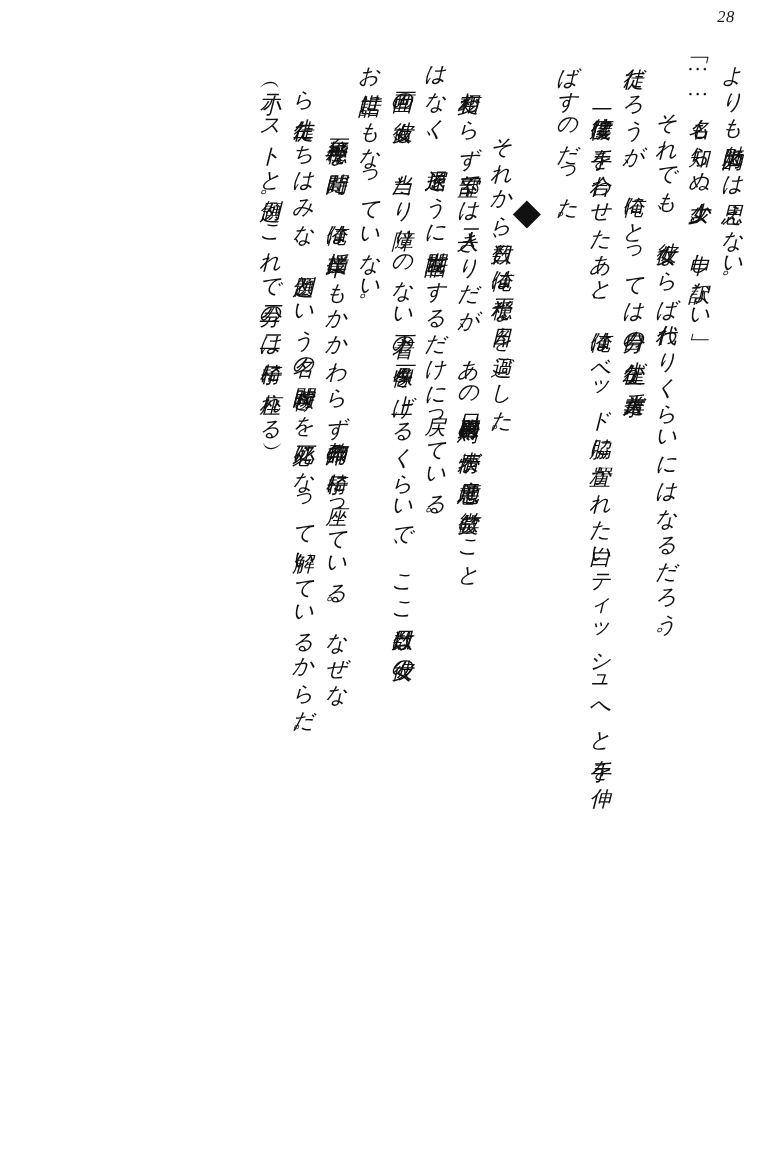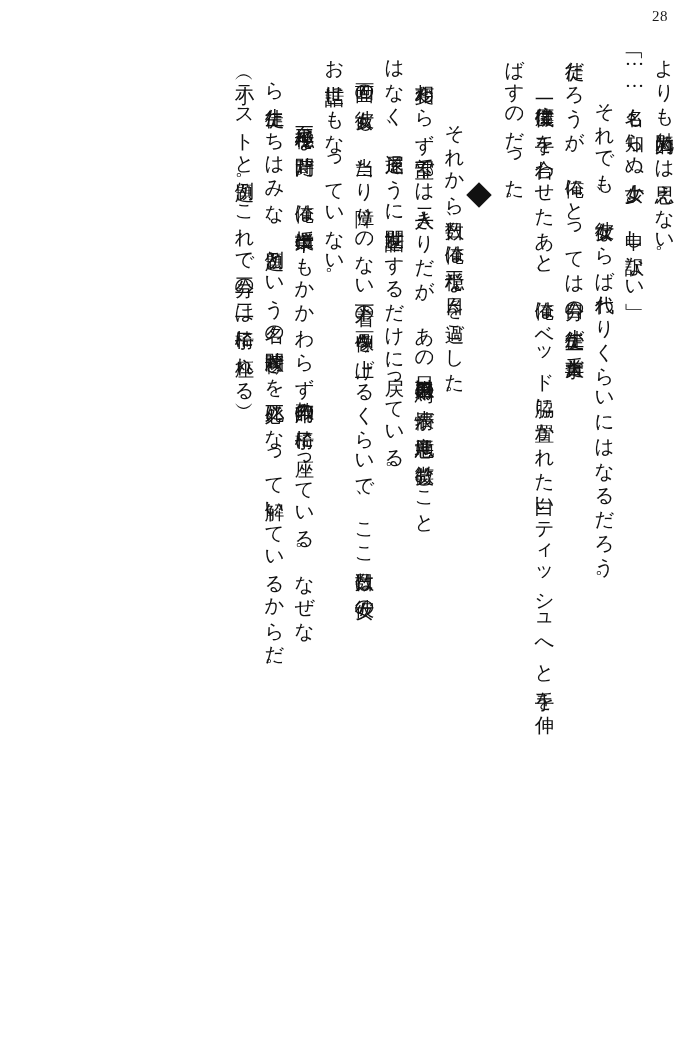--- a/index.html
+++ b/index.html
@@ -8,20 +8,21 @@
     background: #ffffff;
   }
   .page {
     position: relative;
     width: 700px;
     height: 814px;
     background: #ffffff;
     overflow: hidden;
     font-family: "Liberation Serif", "DejaVu Serif", serif;
     color: #111111;
+    font-style: italic;
   }
   .page-number {
     position: absolute;
     top: 8px;
     right: 32px;
     font-size: 15px;
     font-family: "Liberation Serif", "DejaVu Serif", serif;
     color: #1a1a1a;
     letter-spacing: 0.5px;
   }

